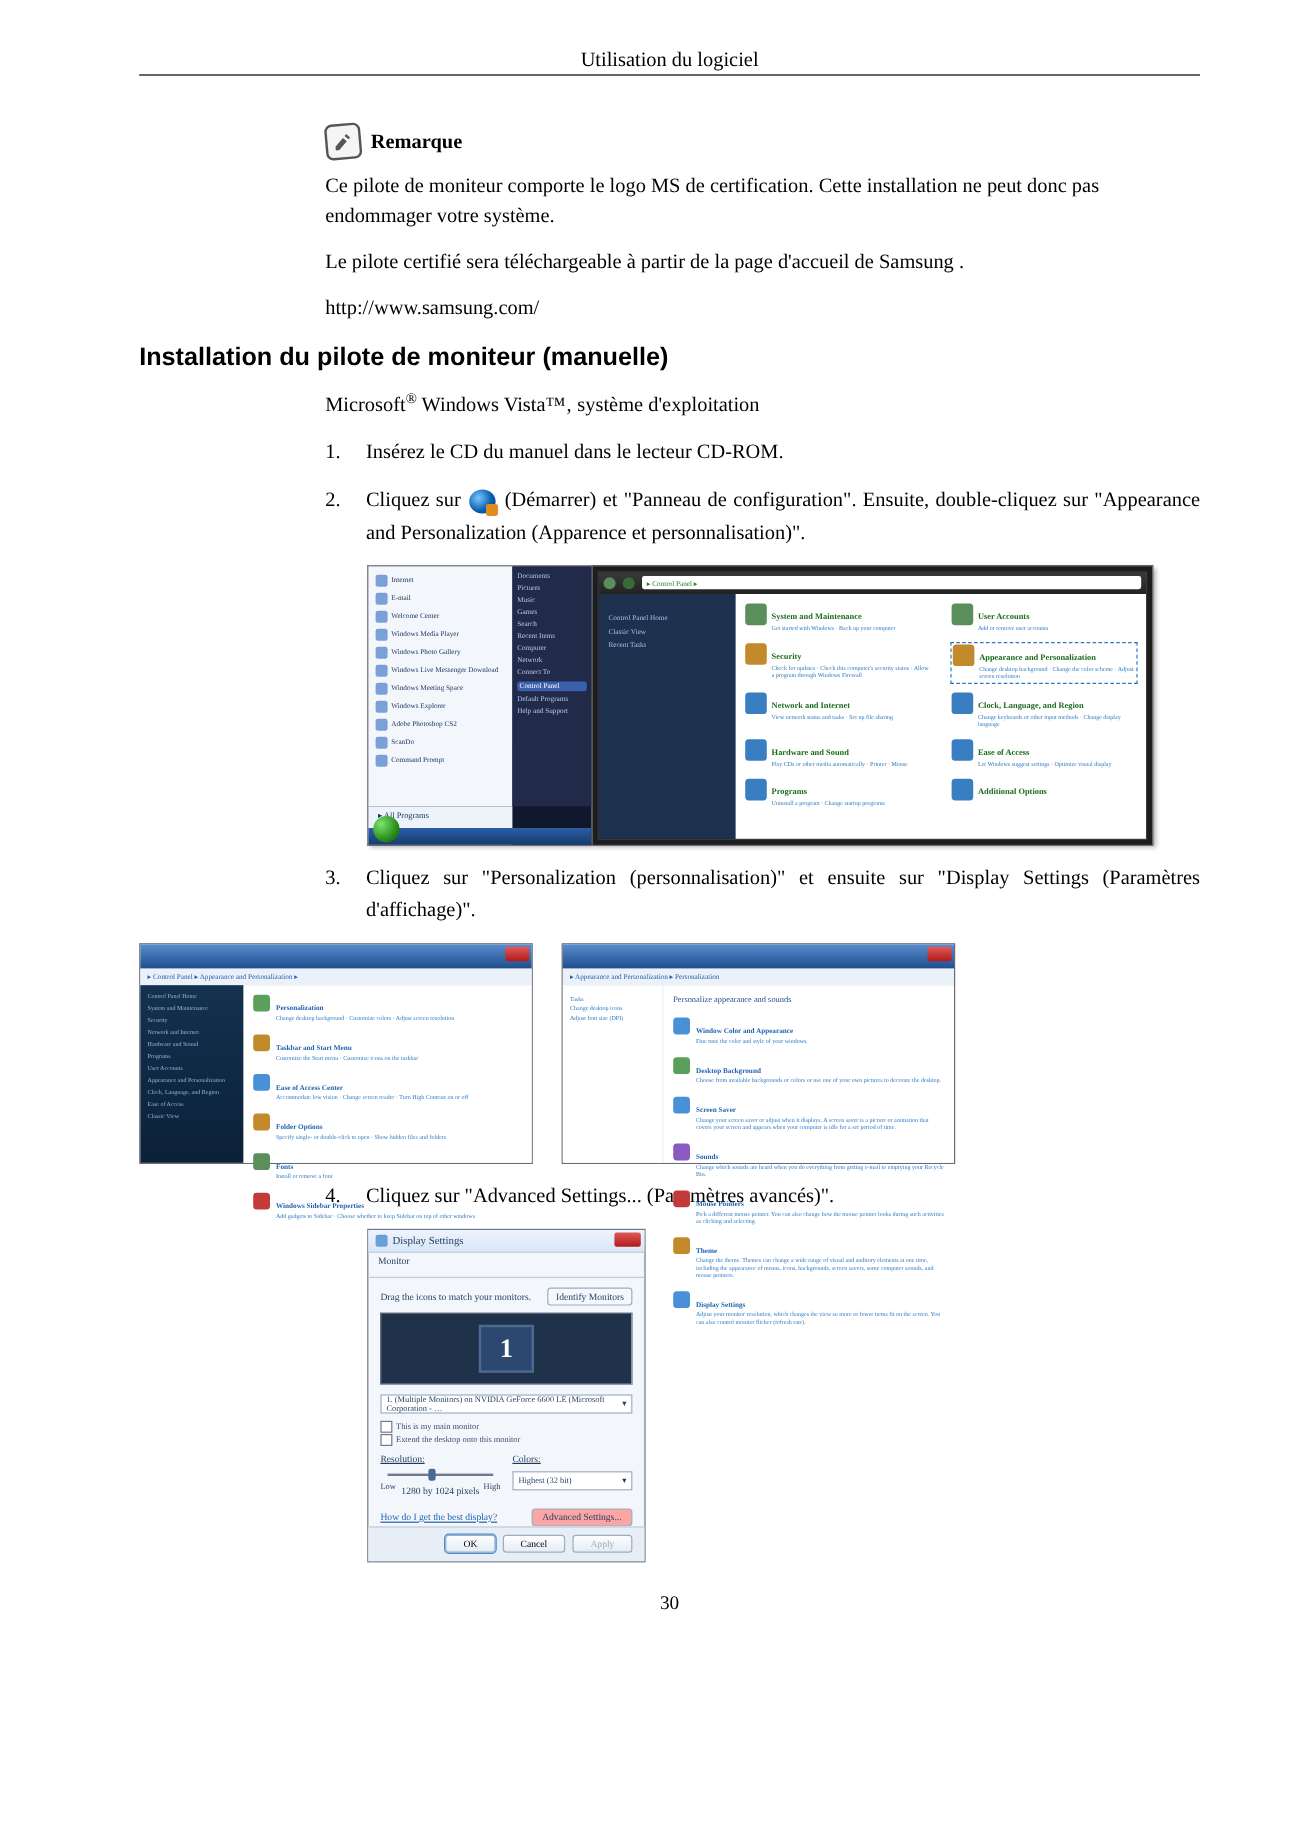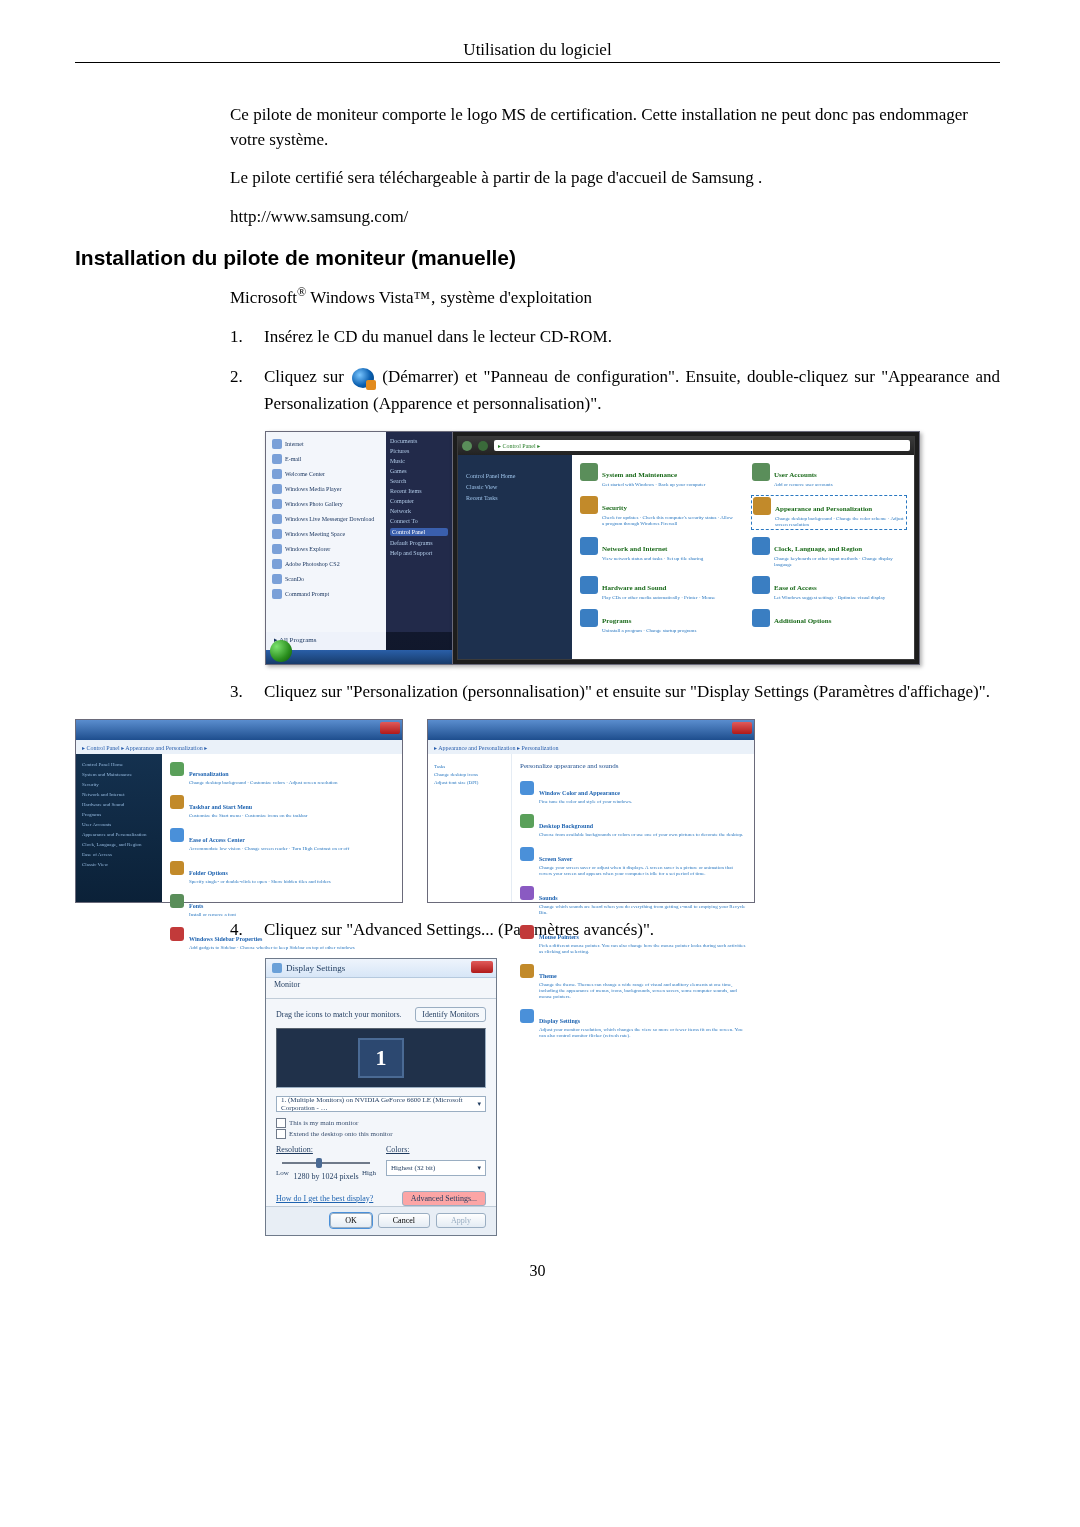--- a/index.html
+++ b/index.html
@@ -4,21 +4,21 @@
   <style>
     body {
       margin: 0;
       padding: 0;
       background: #fff;
       font-family: "Times New Roman", Times, serif;
       color: #000;
       width: 1080px;
     }
     .page {
-      padding: 40px 80px 20px 75px;
+      padding: 40px 80px 20px 116px;
     }
     .header-title {
       text-align: center;
       font-size: 17px;
       margin-bottom: 2px;
     }
     .header-line {
       border: none;
       border-top: 1px solid #000;
       margin: 0 0 40px 0;
@@ -217,20 +217,28 @@
     .sup{vertical-align:super;font-size:.72em;}
     .page-number{text-align:center;font-size:16px;margin-top:26px;}
   </style>
 </head>
 <body>
 
 <div class="page">
   <div class="header-title">Utilisation du logiciel</div>
   <hr class="header-line">
 
+  <div class="remarque-row">
+    <span class="remarque-icon">
+      <svg viewBox="0 0 24 24">
+          <path d="M3 17l9-9 4 4-9 9H3v-4zM14 6l2-2 4 4-2 2-4-4z" fill="#555"></path>
+        </svg>
+    </span>
+    <span class="remarque-label">Remarque</span>
+  </div>
   <p class="body-para">Ce pilote de moniteur comporte le logo MS de certification. Cette installation ne peut donc pas endommager votre système.</p>
   <p class="body-para">Le pilote certifié sera téléchargeable à partir de la page d'accueil de Samsung .</p>
   <p class="body-para">http://www.samsung.com/</p>
 
   <div class="section-heading">Installation du pilote de moniteur (manuelle)</div>
 
   <p class="body-para">
     <span>Microsoft</span><span class="sup">®</span><span> Windows Vista™‚ système d'exploitation</span>
   </p>
 

